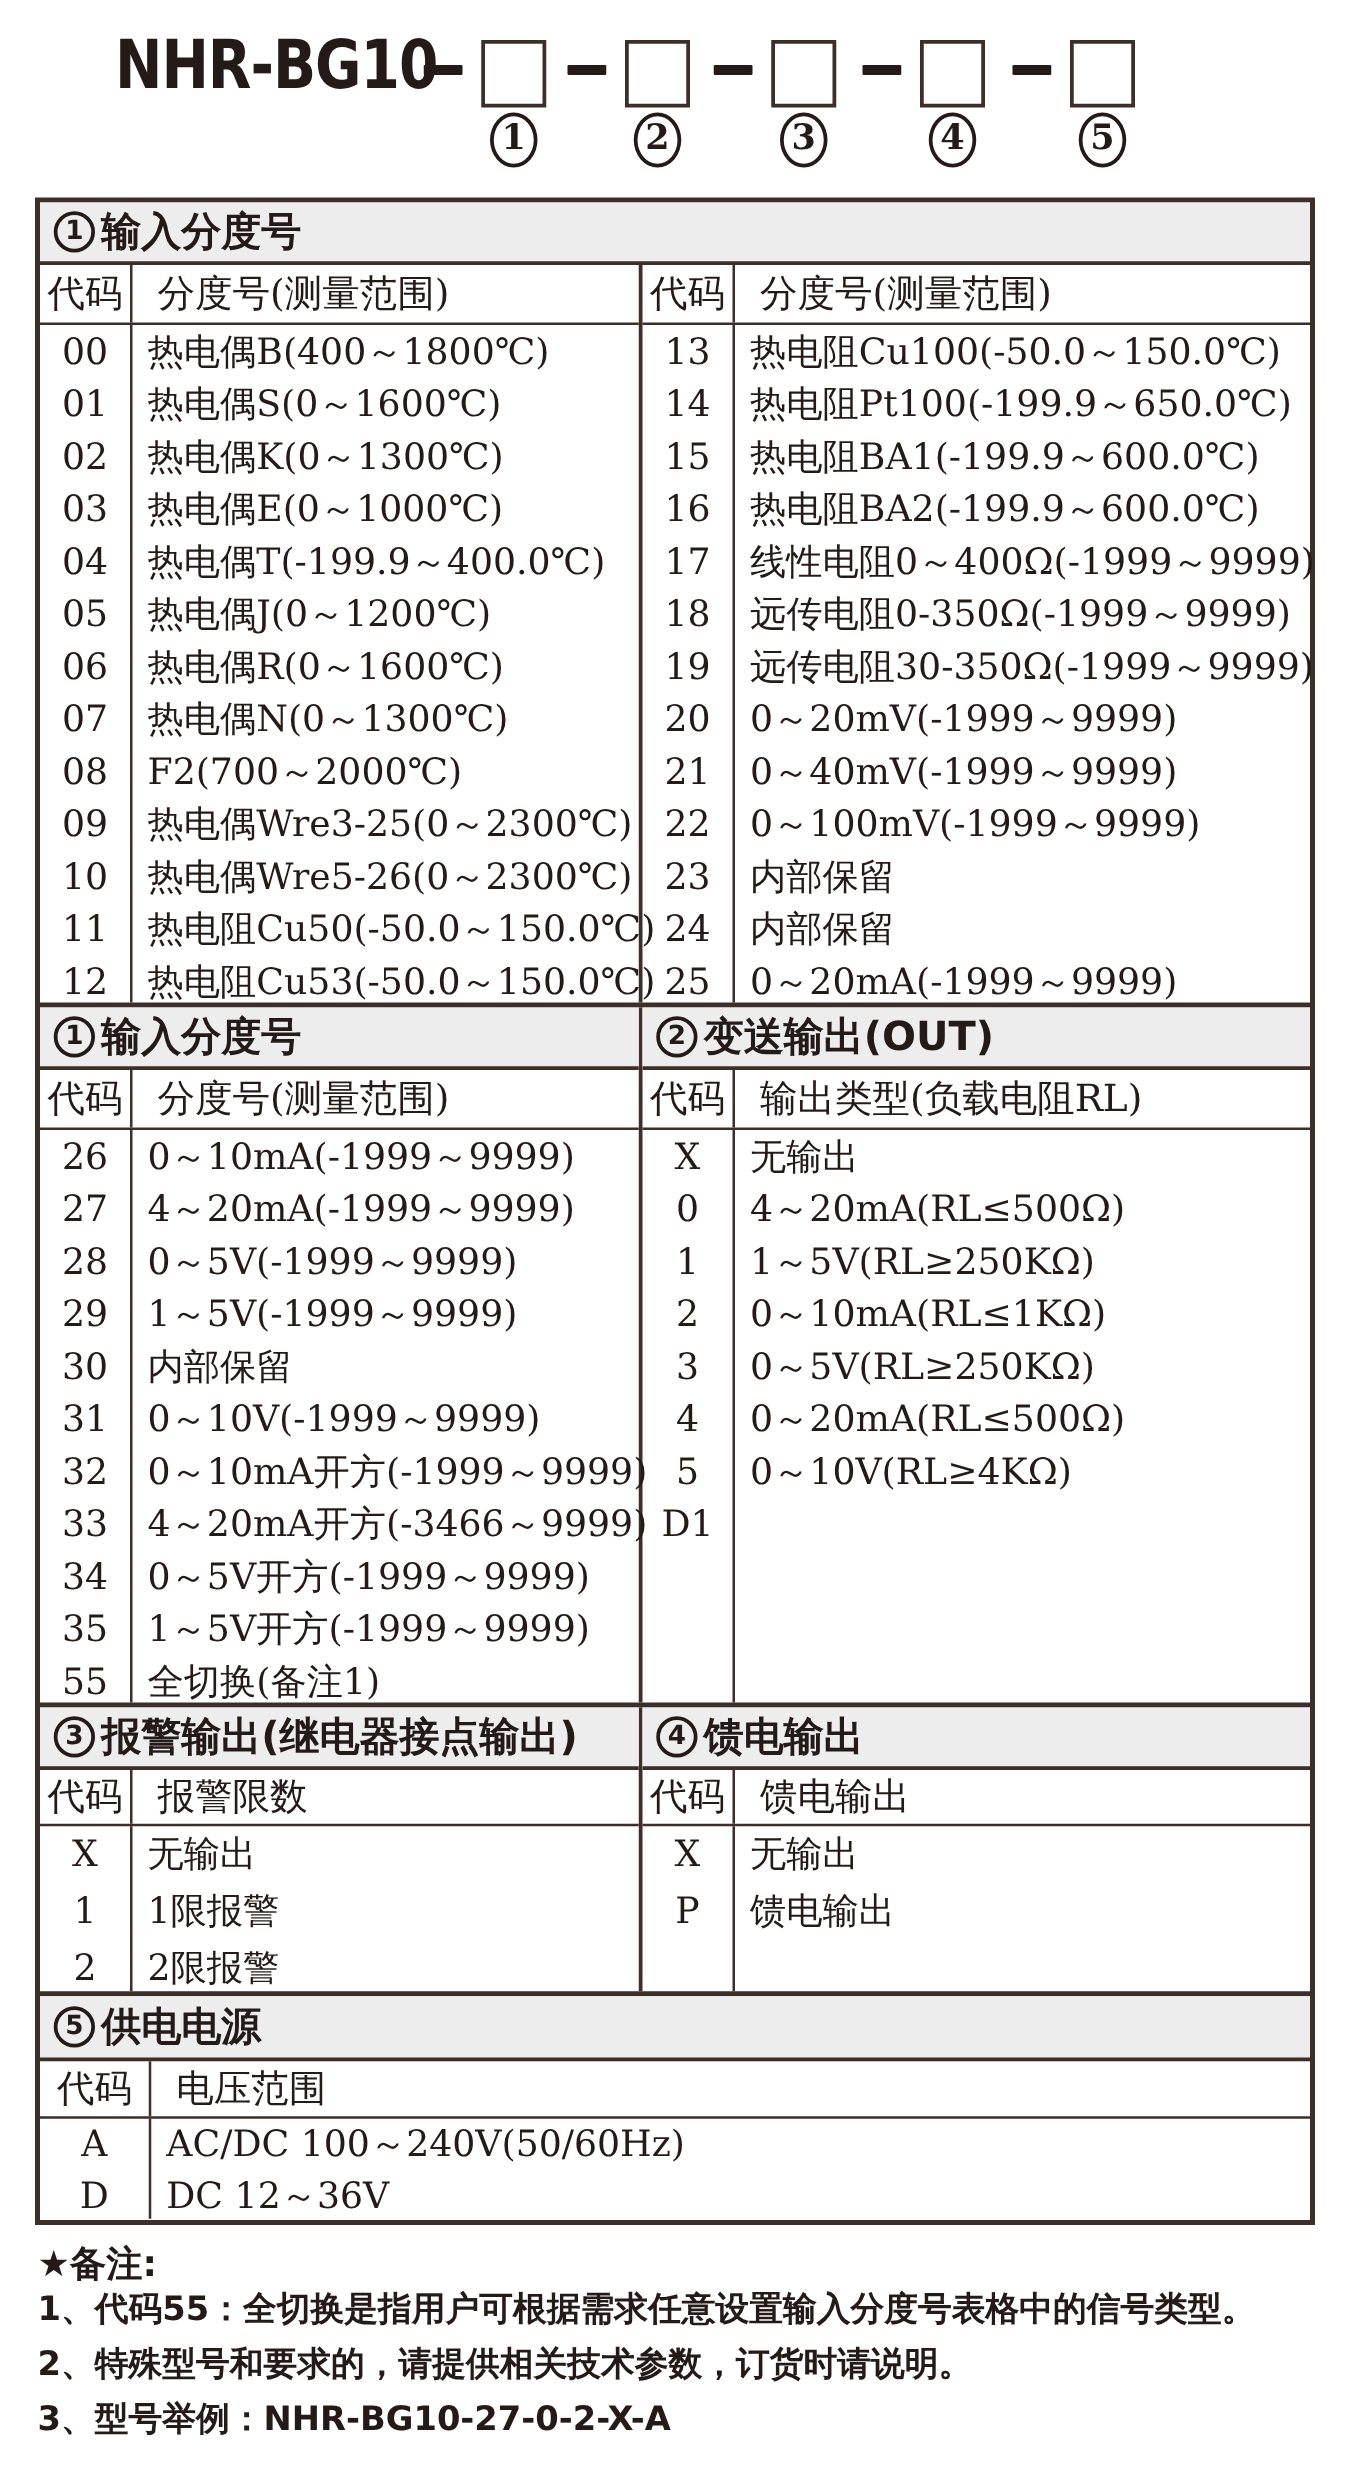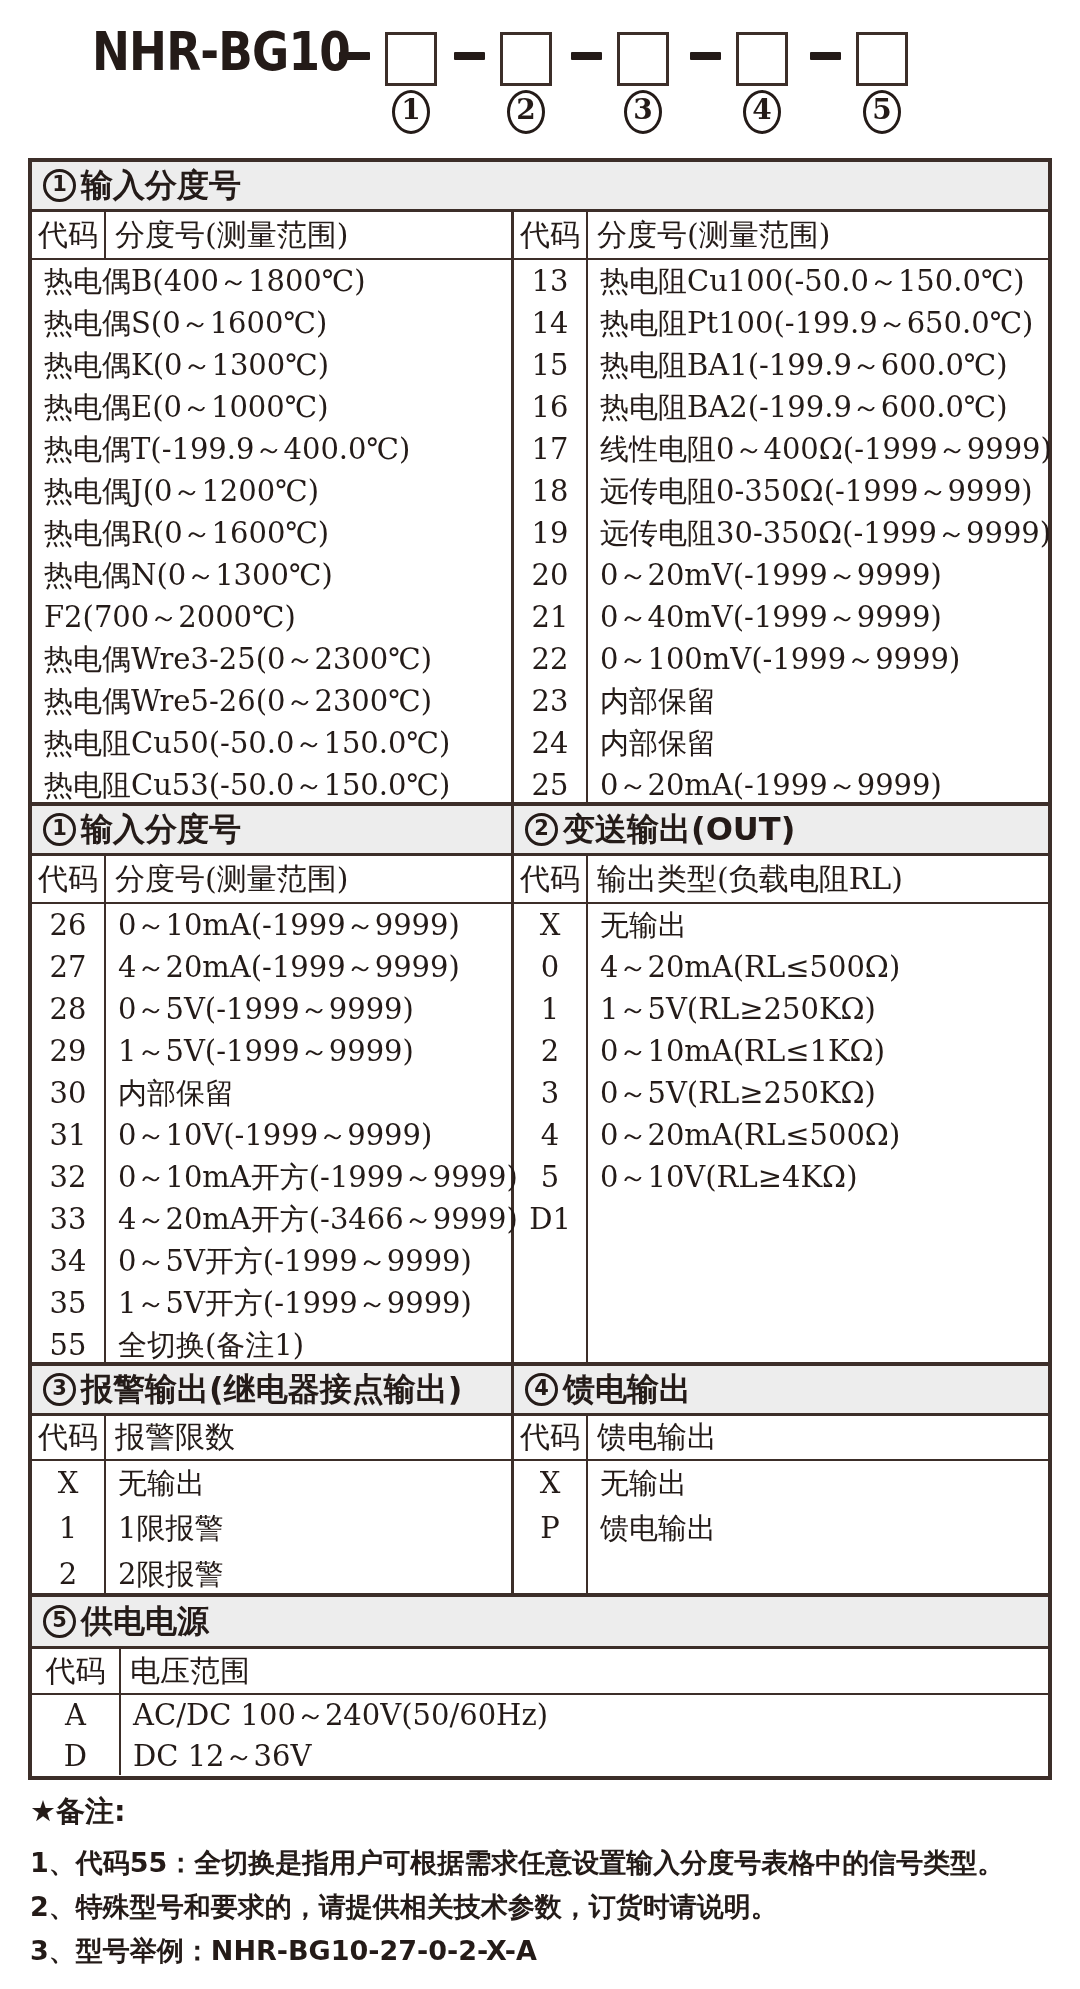--- a/index.html
+++ b/index.html
@@ -42,36 +42,36 @@
   .half-l{width:482px;border-right:3px solid var(--line);flex:none}
   .half-r{flex:1}
 
   .colhdr{height:48px;box-sizing:border-box;border-bottom:2px solid var(--line);display:flex;flex:none;
           font-family:var(--serif);font-size:30px;white-space:nowrap}
   .sec3 .colhdr{height:45px}
   .sec4 .colhdr{height:46px}
   .code-hd{width:74px;flex:none;border-right:2px solid var(--line);box-sizing:border-box;
            display:flex;align-items:center;justify-content:center}
   .sec4 .code-hd{width:89px}
-  .desc-hd{flex:1;display:flex;align-items:center;padding-left:9px;min-width:0}
+  .desc-hd{flex:1;display:flex;align-items:center;padding-left:20px;min-width:0}
 
   .tb{display:flex;flex:1;min-height:0}
   .codes{width:74px;flex:none;border-right:2px solid var(--line);box-sizing:border-box;
          display:flex;flex-direction:column}
   .sec4 .codes{width:89px}
   .descs{flex:1;display:flex;flex-direction:column;min-width:0}
   .cell{font-family:var(--serif);font-size:29px;white-space:nowrap;flex:none;overflow:visible}
   .code{height:42px;line-height:42px;text-align:center}
   .desc{height:42px;line-height:42px;padding-left:12px}
   .sec3 .code,.sec3 .desc{height:45.3px;line-height:45.3px}
   .sec4 .code,.sec4 .desc{height:40.5px;line-height:40.5px}
 
   
   .notes{position:absolute;left:30px;top:1792px;width:1030px}
-  .notes-title{font:bold 29px var(--sans);margin-bottom:15px}
+  .notes-title{font:bold 29px var(--sans);}
   .note-item{font:600 27px var(--sans);line-height:31px;margin-bottom:13px;white-space:nowrap}
 </style>
 </head>
 <body>
 
 <div class="page">
   <div>
     <span class="model">NHR-BG10</span>
 
   <div class="dash" style="left: 339px;"></div>
@@ -98,20 +98,35 @@
           <div class="tcirc">1</div>
           <div class="tlabel" style="display: inline;">输入分度号</div>
         </div>
         <div class="halves">
           <div class="half half-l">
             <div class="colhdr">
               <div class="code-hd">代码</div>
               <div class="desc-hd">分度号(测量范围)</div>
             </div>
             <div class="tb">
+              <div class="codes">
+                <div class="cell code">00</div>
+                <div class="cell code">01</div>
+                <div class="cell code">02</div>
+                <div class="cell code">03</div>
+                <div class="cell code">04</div>
+                <div class="cell code">05</div>
+                <div class="cell code">06</div>
+                <div class="cell code">07</div>
+                <div class="cell code">08</div>
+                <div class="cell code">09</div>
+                <div class="cell code">10</div>
+                <div class="cell code">11</div>
+                <div class="cell code">12</div>
+              </div>
               <div class="descs">
                 <div class="cell desc">热电偶B(400～1800℃)</div>
                 <div class="cell desc">热电偶S(0～1600℃)</div>
                 <div class="cell desc">热电偶K(0～1300℃)</div>
                 <div class="cell desc">热电偶E(0～1000℃)</div>
                 <div class="cell desc">热电偶T(-199.9～400.0℃)</div>
                 <div class="cell desc">热电偶J(0～1200℃)</div>
                 <div class="cell desc">热电偶R(0～1600℃)</div>
                 <div class="cell desc">热电偶N(0～1300℃)</div>
                 <div class="cell desc">F2(700～2000℃)</div>

